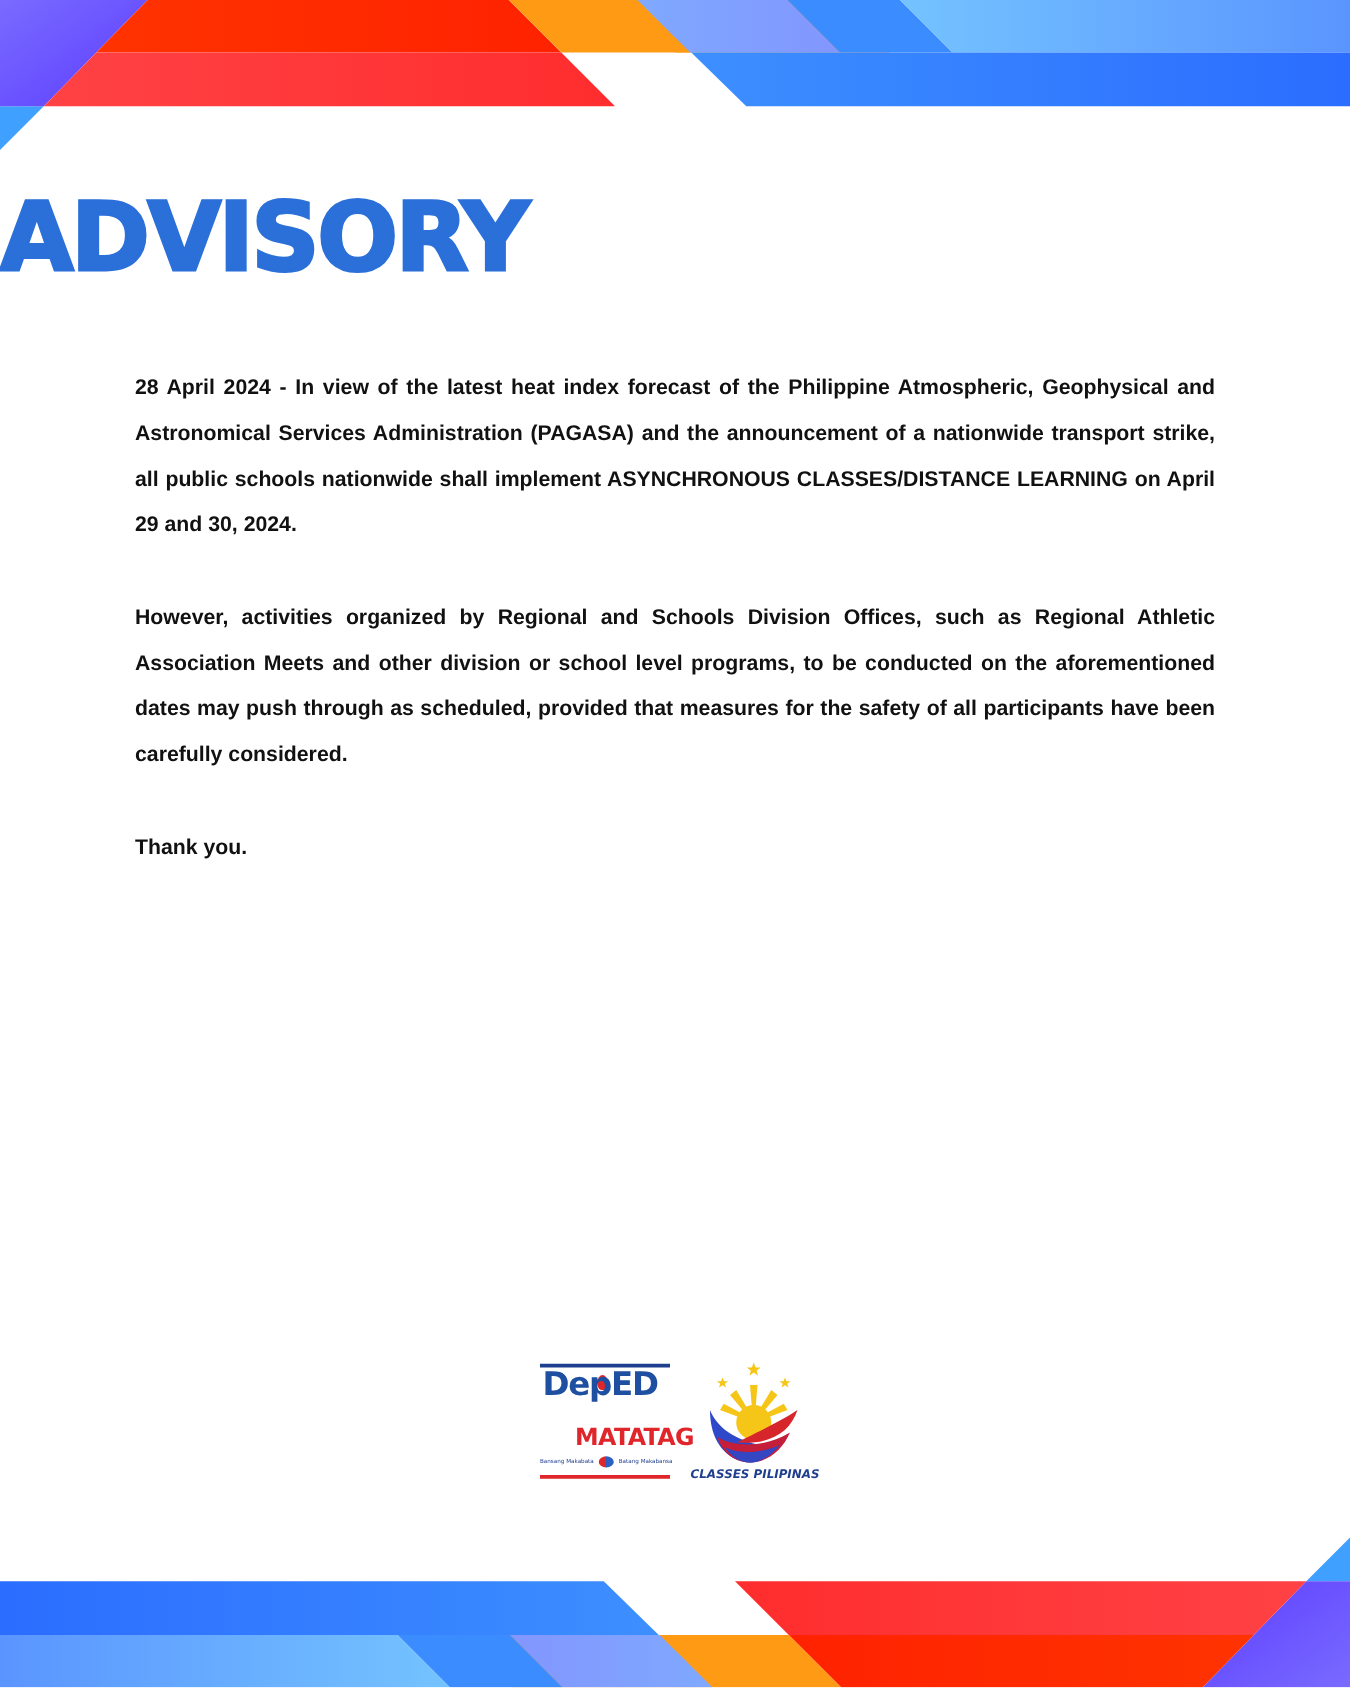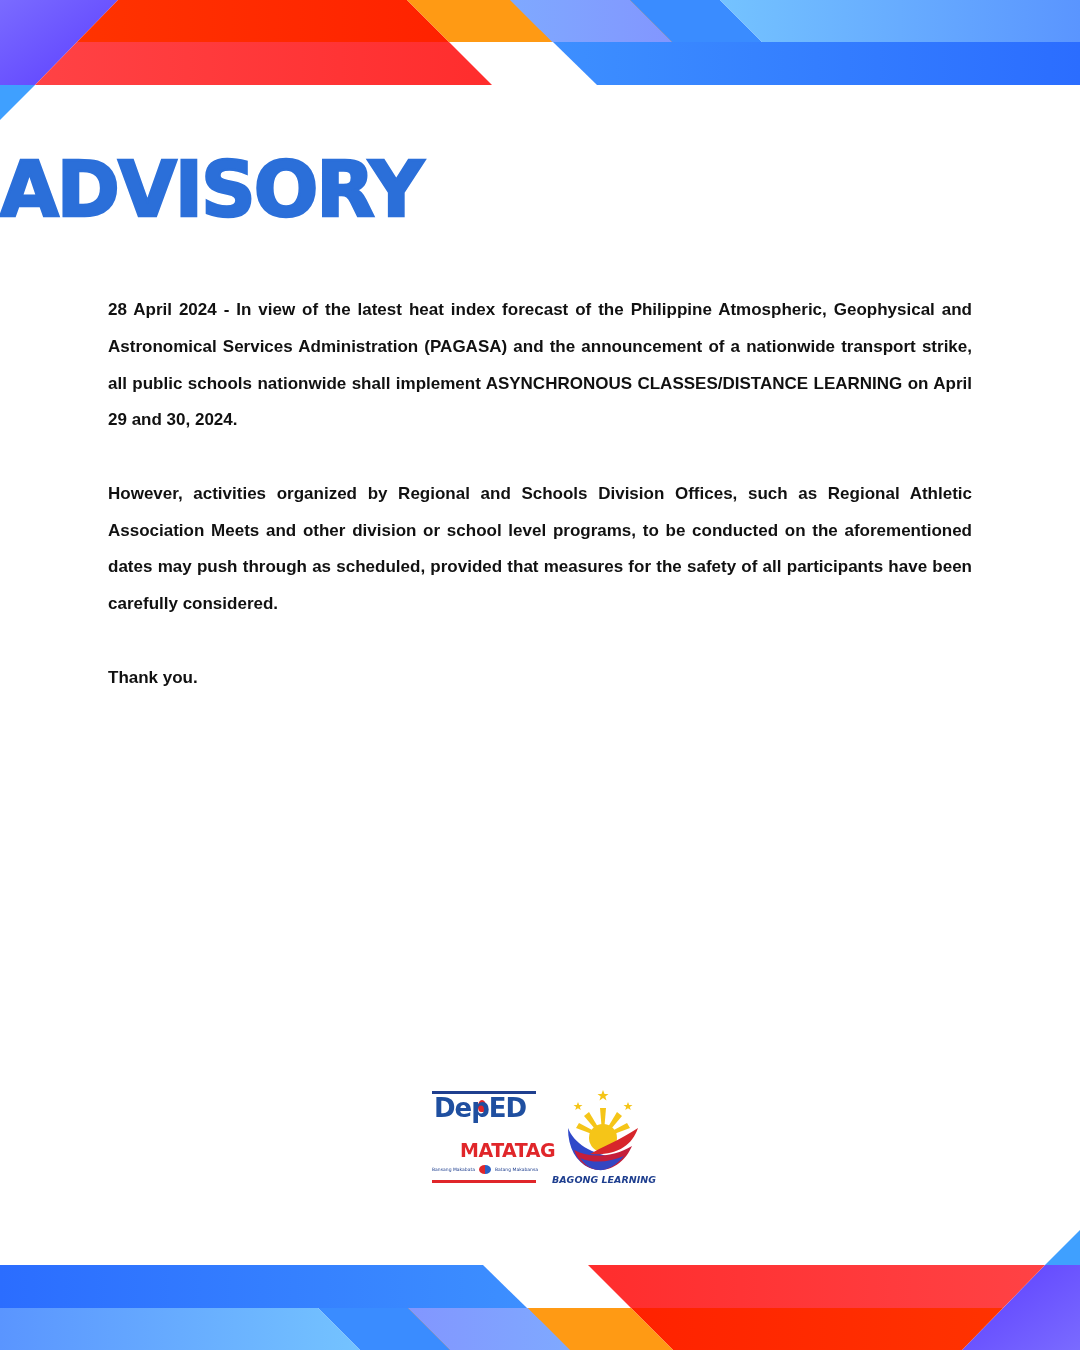--- a/index.html
+++ b/index.html
@@ -252,21 +252,21 @@
         <polygon points="16,40 19,35 34,43 32,46"></polygon>
         <polygon points="67,35 70,40 54,46 52,43"></polygon>
       </g>
       <circle cx="43" cy="50" r="14" fill="#f5c518"></circle>
 
       <path d="M8,40 C14,55 30,66 58,70 C50,78 38,82 30,80 C16,74 8,60 8,40 Z" fill="#2f48c9"></path>
       <path d="M78,40 C72,58 56,68 30,66 C40,60 60,52 78,40 Z" fill="#d7262b"></path>
       <path d="M14,62 C30,70 52,70 72,58 C66,72 54,82 40,82 C28,82 18,74 14,62 Z" fill="#c41e3a"></path>
       <path d="M20,70 C34,76 50,74 64,68 C56,78 46,83 38,82 C30,81 24,76 20,70 Z" fill="#3446c2"></path>
     </svg>
-    <div class="label">BAGONG LEARNING</div>
+    <div class="label">CLASSES PILIPINAS</div>
   </div>
 </div>
 
 <div class="banner banner-bottom">
   <svg width="1080" height="130" viewBox="0 0 1080 130">
     <defs>
       <linearGradient id="bPurple" x1="0" y1="0" x2="1" y2="1">
         <stop offset="0" stop-color="#7a6bff"></stop>
         <stop offset="1" stop-color="#5c3dff"></stop>
       </linearGradient>

